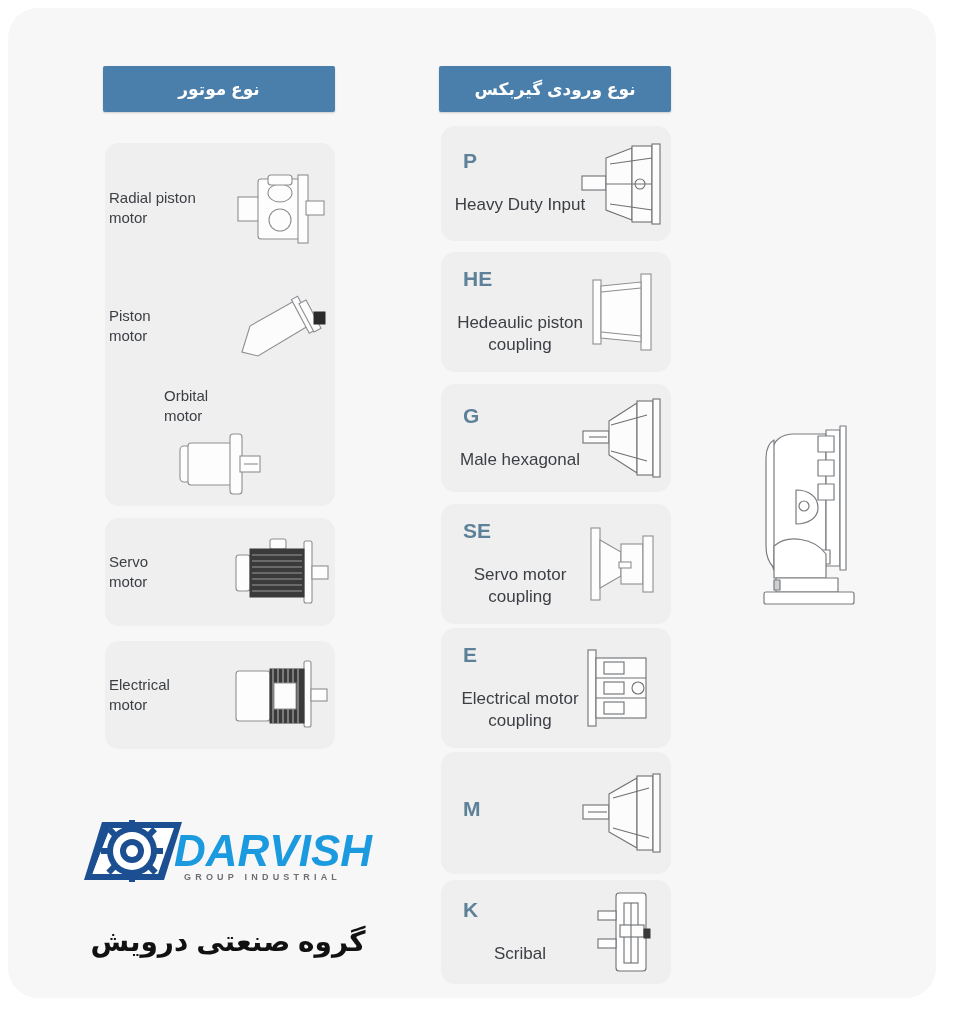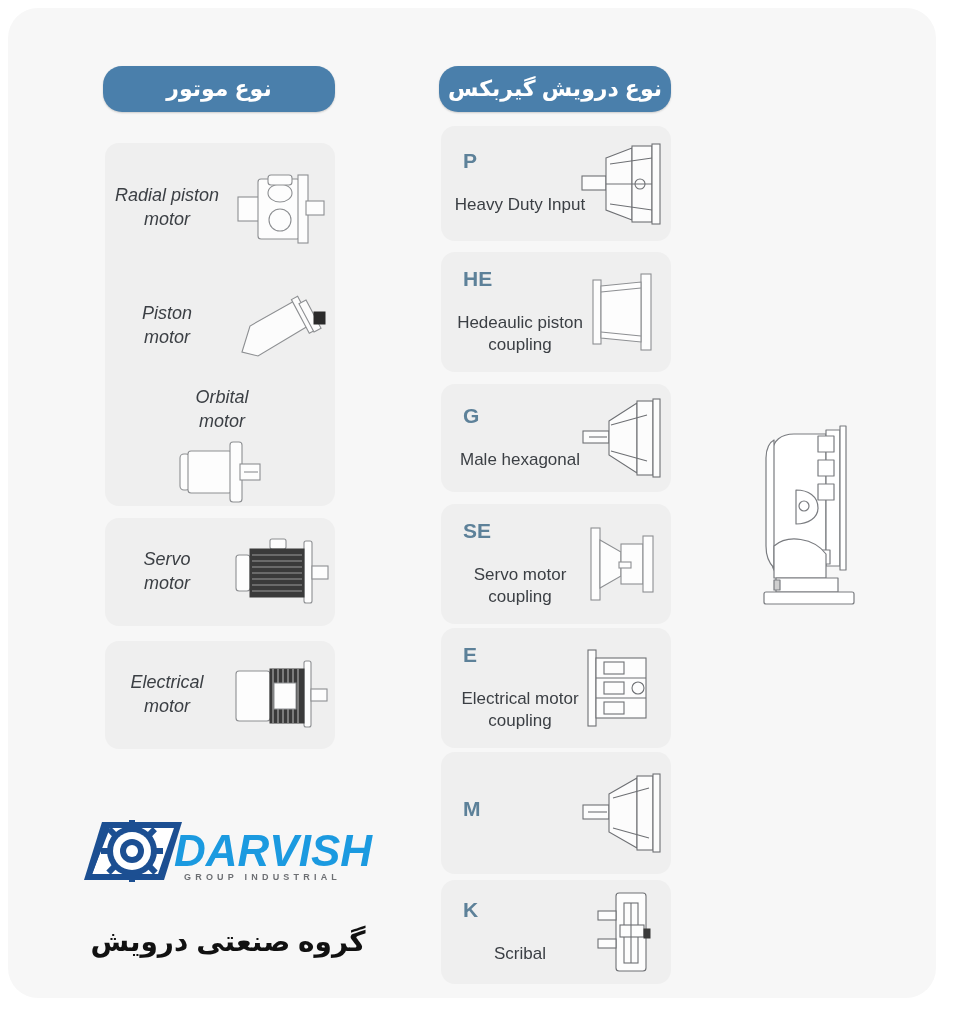--- a/index.html
+++ b/index.html
@@ -8,42 +8,42 @@
     background:#ffffff;
     font-family:"Liberation Sans","DejaVu Sans",sans-serif;
     overflow:hidden;
   }
   .page{
     position:absolute;left:8px;top:8px;width:928px;height:990px;
     background:#f7f7f7;border-radius:30px;overflow:hidden;
   }
   
   .col-header{
-    position:absolute;height:46px;border-radius:19px;
+    position:absolute;height:46px;border-radius:2px;
     background:#4a7fab;
     display:flex;align-items:center;justify-content:center;
-    color:#ffffff;font-size:22px;font-weight:bold;
+    color:#ffffff;font-size:17px;font-weight:bold;
     direction:rtl;letter-spacing:.3px;
     box-shadow:0 1px 2px rgba(0,0,0,.18);
   }
   #hdr-motor{left:95px;top:58px;width:232px;}
   #hdr-gearbox{left:431px;top:58px;width:232px;}
 
   
   .card{
     position:absolute;background:#efefef;border-radius:14px;
   }
   .card-left{left:97px;width:230px;}
   .card-right{left:433px;width:230px;}
 
   
   .lrow{position:absolute;left:0;width:230px;display:flex;align-items:center;}
   .lrow .lbl{
-    width:120px;text-align:center;color:#3b3f44;
-    font-size:18px;line-height:1.32;padding-left:4px;box-sizing:border-box;font-style:italic;
+    width:120px;color:#3b3f44;
+    font-size:15px;line-height:1.32;padding-left:4px;box-sizing:border-box;
   }
   .lrow .art{flex:1;display:flex;align-items:center;justify-content:center;}
 
   
   .rtext{position:absolute;left:0;top:0;width:150px;height:100%;
     display:flex;flex-direction:column;align-items:center;justify-content:center;
     box-sizing:border-box;padding-left:8px;}
   .code{
     align-self:flex-start;margin-left:14px;
     color:#5d8199;font-size:21px;font-weight:bold;line-height:1;margin-bottom:9px;
@@ -63,21 +63,21 @@
   }
   svg{display:block;}
 </style>
 </head>
 <body>
 
 <div class="page">
 
   <div class="col-header" id="hdr-motor">نوع موتور</div>
 
-  <div class="col-header" id="hdr-gearbox">نوع درویش گیربکس</div>
+  <div class="col-header" id="hdr-gearbox">نوع ورودی گیربکس</div>
 
   <div class="card card-left" style="top:135px;height:363px;">
 
     <div class="lrow" style="top:10px;height:110px;">
       <div class="lbl">
         <span>Radial piston</span><br>
         <span>motor</span>
       </div>
       <div class="art">
         <svg width="96" height="86" viewBox="0 0 96 86">

